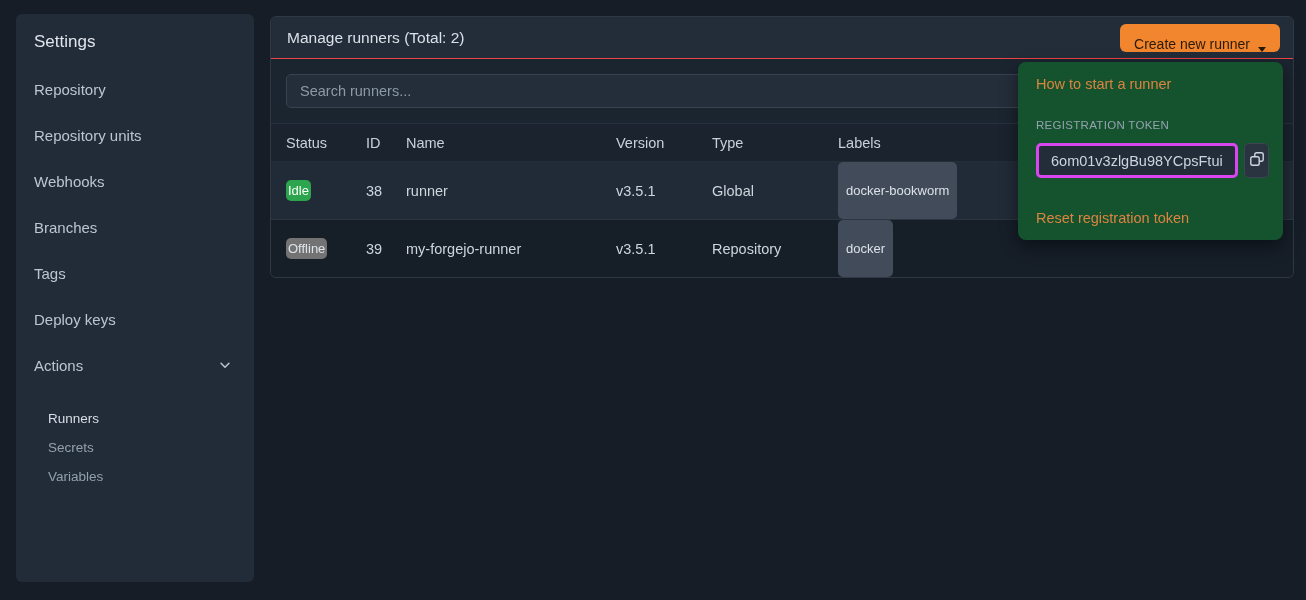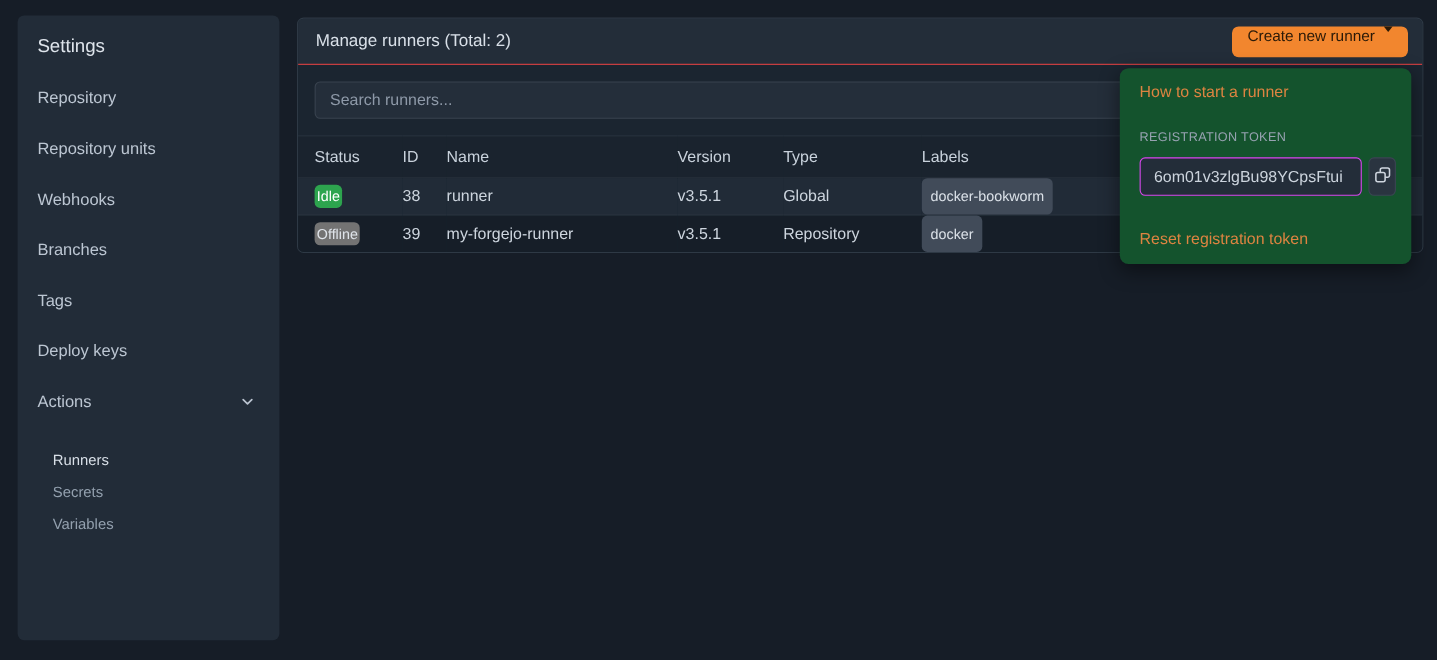--- a/index.html
+++ b/index.html
@@ -38,21 +38,21 @@
   }
   .main-header {
     height:42px; background:#232d39; border-bottom:1px solid #ef4444;
     display:flex; align-items:center; justify-content:space-between;
     padding:0 13px 0 16px;
   }
   .main-title { font-size:15.5px; color:#d9e0e8; }
   .create-btn {
     background:#f2862e; color:#2a1a08; border:none; border-radius:6px;
     height:28px; padding:0 14px; font-size:14px; font-family:inherit;
-    display:flex; align-items:flex-start; gap:8px; cursor:pointer;
+    display:flex; align-items:flex-end; gap:8px; cursor:pointer;
   }
   .caret-down {
     width:0; height:0; border-left:4px solid transparent;
     border-right:4px solid transparent; border-top:5px solid #2a1a08;
   }
   .search-section { padding:15px; background:#1b2530; }
   .search-input {
     width:100%; height:34px; background:#242e3a; border:1px solid #39434f;
     border-radius:5px; color:#cfd6df; font-size:14.5px; font-family:inherit;
     padding:0 13px; outline:none;
@@ -72,37 +72,37 @@
   tbody tr { border-top:1px solid rgba(255,255,255,0.05); }
   th:first-child, td:first-child { padding-left:15px; }
   .badge {
     display:inline-block; font-size:13px; line-height:15px; padding:3px 2px;
     border-radius:5px; color:#fff;
   }
   .badge-idle    { background:#2da44e; }
   .badge-offline { background:#737373; color:#dfe4ea; }
   .label-chip {
     display:inline-block; background:#414b59; color:#dbe1e8; font-size:13px;
-    line-height:15px; padding:9px 8px; border-radius:5px;
+    line-height:15px; padding:21px 8px; border-radius:5px;
   }
 
   
   .dropdown {
     position:absolute; left:1018px; top:62px; width:265px; height:178px;
     background:#14532d; border-radius:8px; z-index:10;
     box-shadow:0 6px 18px rgba(0,0,0,0.45);
     padding:13px 14px 0 18px;
   }
   .link-orange { color:#dd8441; font-size:14.5px; text-decoration:none; cursor:pointer; display:inline-block; }
   .token-label {
     margin-top:26px; font-size:11.5px; letter-spacing:0.3px; color:#97a2b1;
   }
   .token-row { margin-top:12px; display:flex; gap:6px; }
   .token-input {
-    width:202px; height:35px; background:#232d39; border:1px solid #d946ef;
+    width:202px; height:35px; background:#232d39; border:3px solid #d946ef;
     border-radius:5px; color:#ccd4dd; font-size:14.5px; font-family:inherit;
     padding:0 12px; outline:none; white-space:nowrap; overflow:hidden;
   }
   .copy-btn {
     width:30px; height:35px; background:#2a3440; border:1px solid #3b4553;
     border-radius:5px; display:flex; align-items:center; justify-content:center;
     cursor:pointer;
   }
   .reset-link-wrap { margin-top:31px; }
 </style>

